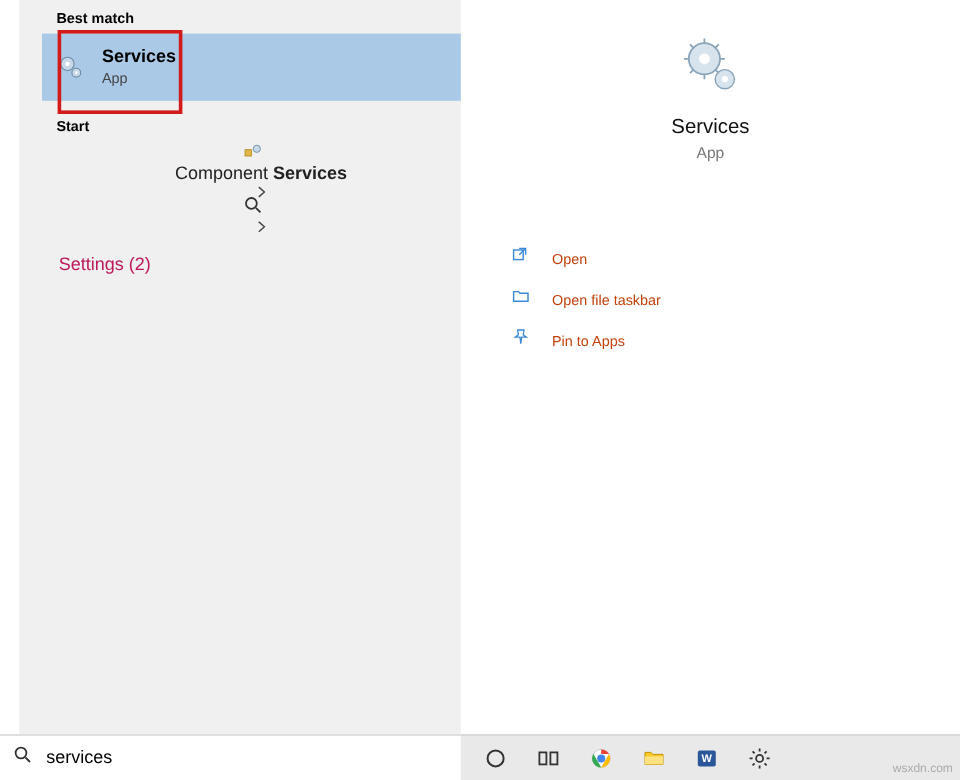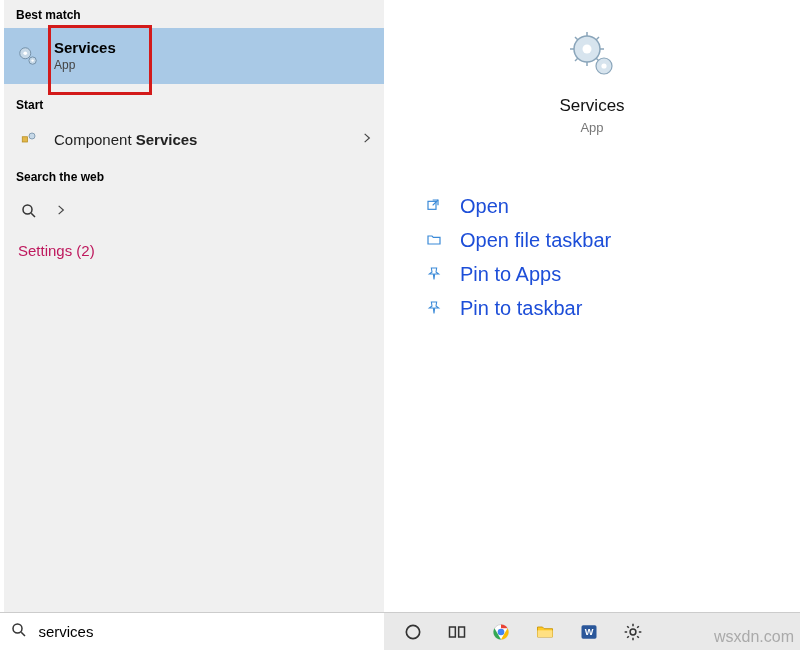--- a/index.html
+++ b/index.html
@@ -5,23 +5,24 @@
   * { box-sizing: border-box; margin: 0; padding: 0; }
   body {
     font-family: "Segoe UI", Arial, sans-serif;
     width: 800px; height: 650px;
     background: #fff;
     position: relative;
     overflow: hidden;
   }
   .left-panel {
     position: absolute;
-    left: 4px; top: 0;
+    left: 16px; top: 0;
     width: 384px; height: 612px;
     background: #f0f0f0;
+    padding-left: 19px;
   }
   .section-header {
     font-size: 12px;
     font-weight: 600;
     padding: 8px 12px 6px 12px;
     color: #000;
   }
   .best-match-item {
     background: #a9c9e6;
     display: flex;
@@ -45,20 +46,21 @@
     border: 3px solid #d31a1a;
     pointer-events: none;
   }
   .list-row {
     display: flex;
     align-items: center;
     padding: 0 14px;
     height: 42px;
     color: #222;
     font-size: 15px;
+    flex-direction: column;
   }
   .list-row .row-icon {
     width: 22px; height: 22px;
     display: inline-flex; align-items: center; justify-content: center;
     margin-right: 14px;
     color: #333;
   }
   .list-row .row-text { flex: 1; }
   .list-row .chev {
     color: #444;
@@ -100,24 +102,24 @@
     width: 48px; height: 48px;
     margin: 0 auto 18px auto;
   }
   .right-title { font-size: 17px; color: #111; }
   .right-sub { font-size: 13px; color: #777; margin-top: 4px; }
   .actions {
     margin-top: 54px;
     padding-left: 40px;
   }
   .action-row {
-    display: flex; align-items: center;
+    display: flex; align-items: flex-end;
     height: 34px;
-    font-size: 20px;
-    color: #1d4ed8;
+    font-size: 12px;
+    color: #c2410c;
   }
   .action-row .a-icon {
     width: 20px; height: 20px;
     margin-right: 16px;
     color: #3b8ad8;
     display: inline-flex; align-items:center; justify-content:center;
   }
   .red-box-2 {
     position: absolute;
     left: 452px; top: 248px;
@@ -136,21 +138,21 @@
     padding-left: 18px;
     gap: 22px;
   }
   .tb-item {
     width: 22px; height: 22px;
     display: inline-flex; align-items:center; justify-content:center;
   }
   .watermark {
     position: absolute;
     right: 6px; bottom: 4px;
-    font-size: 16px;
+    font-size: 10px;
     color: #aaa;
   }
 </style>
 </head>
 <body>
 
 <div class="left-panel">
 
   <div class="section-header">Best match</div>
 
@@ -181,21 +183,20 @@
     <span class="row-text">
       <span>Component </span><b>Services</b>
     </span>
     <span class="chev">
       <svg viewBox="0 0 24 24" width="14" height="14">
           <path d="M8 5l8 7-8 7" fill="none" stroke="#444" stroke-width="2"></path>
         </svg>
     </span>
   </div>
 
-  <div class="section-header" style="padding-top:10px">Search the web</div>
 
   <div class="list-row">
     <span class="row-icon">
       <svg viewBox="0 0 24 24" width="18" height="18">
           <circle cx="10" cy="10" r="6" fill="none" stroke="#333" stroke-width="2"></circle>
           <line x1="15" y1="15" x2="20" y2="20" stroke="#333" stroke-width="2"></line>
         </svg>
     </span>
     <span class="chev">
       <svg viewBox="0 0 24 24" width="14" height="14">
@@ -265,28 +266,20 @@
       <span>Open file taskbar</span>
     </div>
     <div class="action-row">
       <span class="a-icon">
         <svg viewBox="0 0 24 24" width="16" height="16">
             <path d="M8 3h8l-1 6 4 3h-6l-1 8-1-8H5l4-3z" fill="none" stroke="#3b8ad8" stroke-width="1.6"></path>
           </svg>
       </span>
       <span>Pin to Apps</span>
     </div>
-    <div class="action-row">
-      <span class="a-icon">
-        <svg viewBox="0 0 24 24" width="16" height="16">
-            <path d="M8 3h8l-1 6 4 3h-6l-1 8-1-8H5l4-3z" fill="none" stroke="#3b8ad8" stroke-width="1.6"></path>
-          </svg>
-      </span>
-      <span>Pin to taskbar</span>
-    </div>
   </div>
 </div>
 
 <div class="taskbar">
   <span class="tb-item">
     <svg viewBox="0 0 24 24" width="20" height="20">
         <circle cx="12" cy="12" r="8" fill="none" stroke="#333" stroke-width="2"></circle>
       </svg>
   </span>
   <span class="tb-item">

